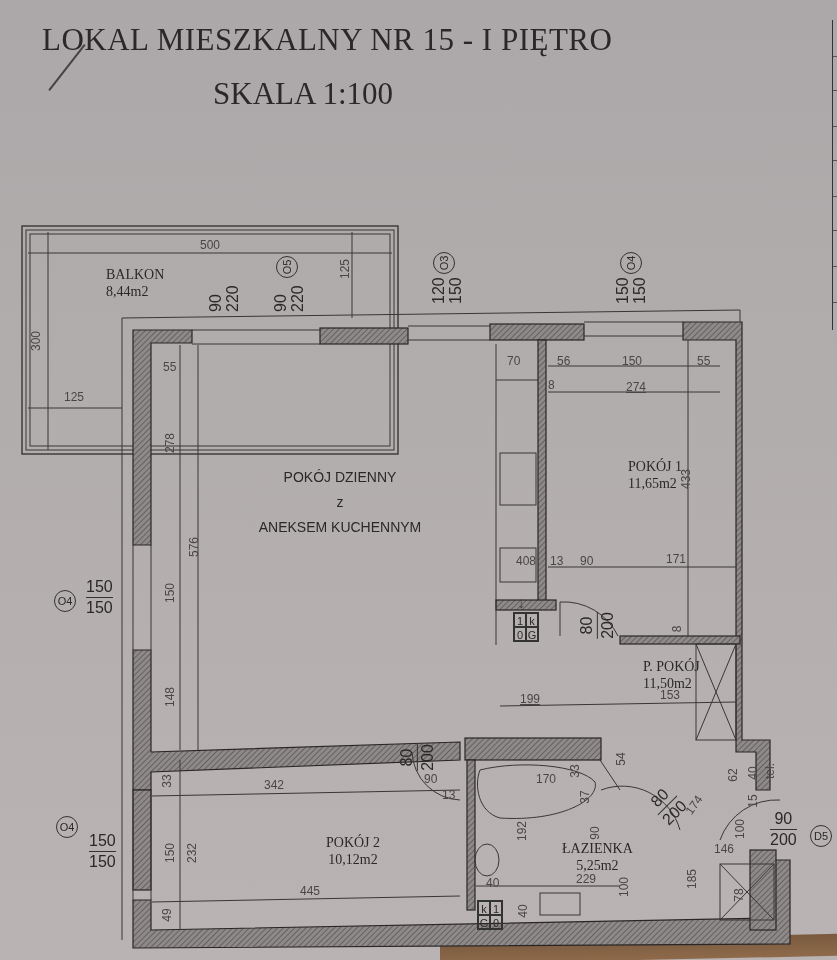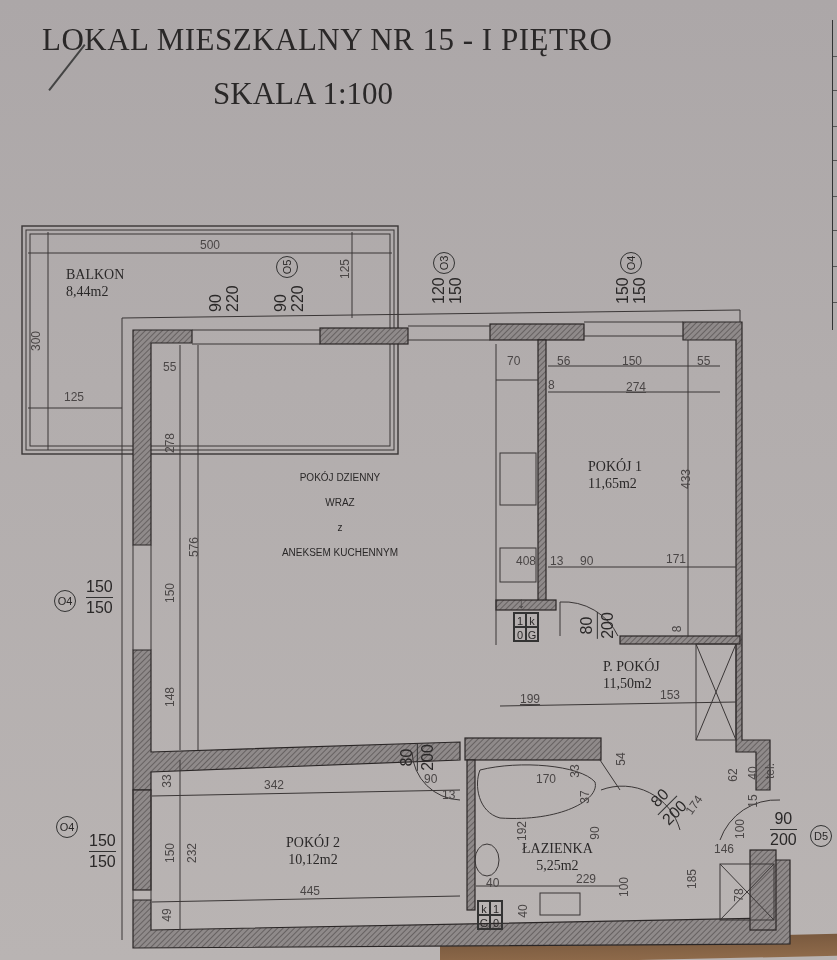--- a/index.html
+++ b/index.html
@@ -6,22 +6,22 @@
   body{width:837px;height:960px;overflow:hidden;background:#b3aeae;position:relative;font-family:"Liberation Serif",serif;color:#2a2828;}
   .paper{position:absolute;left:0;top:0;width:837px;height:960px;background:linear-gradient(180deg,#aca7a8 0%,#b2adad 40%,#b9b4b3 100%);}
   .wood{position:absolute;left:440px;top:938px;width:397px;height:22px;background:linear-gradient(180deg,#7a5a3f,#8e6a4a);transform:skewY(-1.2deg);}
   .title{position:absolute;left:42px;top:22px;font-size:31px;letter-spacing:.5px;white-space:nowrap;}
   .subtitle{position:absolute;left:213px;top:76px;font-size:31px;white-space:nowrap;}
   .scribble{position:absolute;left:84px;top:44px;width:2px;height:58px;background:#444;transform:rotate(38deg);transform-origin:top left;}
   .rightpanel{position:absolute;left:832px;top:20px;width:6px;height:310px;border-left:1.5px solid #333;}
   .rightpanel i{position:absolute;left:0;width:6px;border-top:1px solid #555;}
   svg.plan{position:absolute;left:0;top:0;}
   .lbl{position:absolute;white-space:nowrap;text-align:center;}
-  .room-serif{font-family:"Liberation Serif",serif;font-size:14px;line-height:17px;}
-  .room-sans{font-family:"Liberation Sans",sans-serif;font-size:10px;line-height:25px;}
+  .room-serif{font-family:"Liberation Serif",serif;font-size:14px;line-height:17px;margin-left:40px;}
+  .room-sans{font-family:"Liberation Sans",sans-serif;font-size:14px;line-height:25px;}
   .dim{position:absolute;font-family:"Liberation Sans",sans-serif;font-size:12px;color:#4a4646;white-space:nowrap;}
   .v{transform:rotate(-90deg);transform-origin:center;}
   .win{position:absolute;font-family:"Liberation Sans",sans-serif;font-size:16px;color:#2a2828;white-space:nowrap;line-height:17px;}
   .win.v2{transform:rotate(-90deg);transform-origin:left top;}
   .circ{position:absolute;width:20px;height:20px;border:1.3px solid #333;border-radius:50%;font-family:"Liberation Sans",sans-serif;font-size:11px;line-height:20px;text-align:center;color:#2a2828;}
   .frac{position:absolute;font-family:"Liberation Sans",sans-serif;font-size:16px;line-height:18px;text-align:center;color:#2a2828;}
   .frac .bar{display:block;border-top:1.2px solid #333;margin:1px 0;}
   .kg{position:absolute;display:grid;grid-template-columns:12px 12px;grid-template-rows:14px 14px;border:1px solid #333;font-family:"Liberation Sans",sans-serif;font-size:11px;}
   .kg span{border:0.5px solid #333;text-align:center;line-height:14px;}
 </style>
@@ -134,21 +134,20 @@
       <line x1="774" y1="864" x2="720" y2="920"></line>
   </g>
 </svg>
 
 <div class="lbl room-serif" style="left:66px;top:266px;text-align:left;">
   <div>BALKON</div>
   <div>8,44m2</div>
 </div>
 <div class="lbl room-sans" style="left:230px;top:465px;width:220px;">
   <div>POKÓJ DZIENNY</div>
-  <div>WRAZ</div>
   <div>z</div>
   <div>ANEKSEM KUCHENNYM</div>
 </div>
 <div class="lbl room-serif" style="left:588px;top:458px;text-align:left;">
   <div>POKÓJ 1</div>
   <div>11,65m2</div>
 </div>
 <div class="lbl room-serif" style="left:603px;top:658px;text-align:left;">
   <div>P. POKÓJ</div>
   <div>11,50m2</div>

